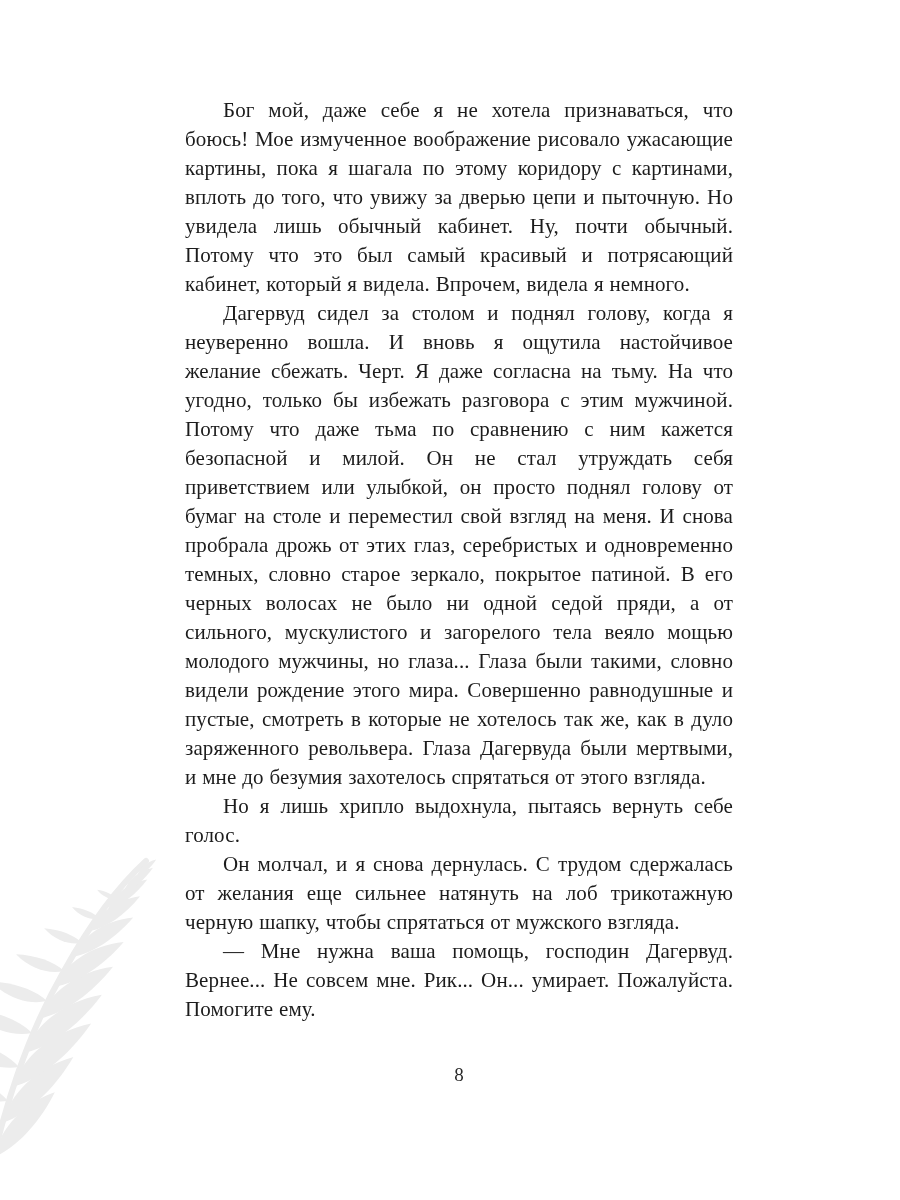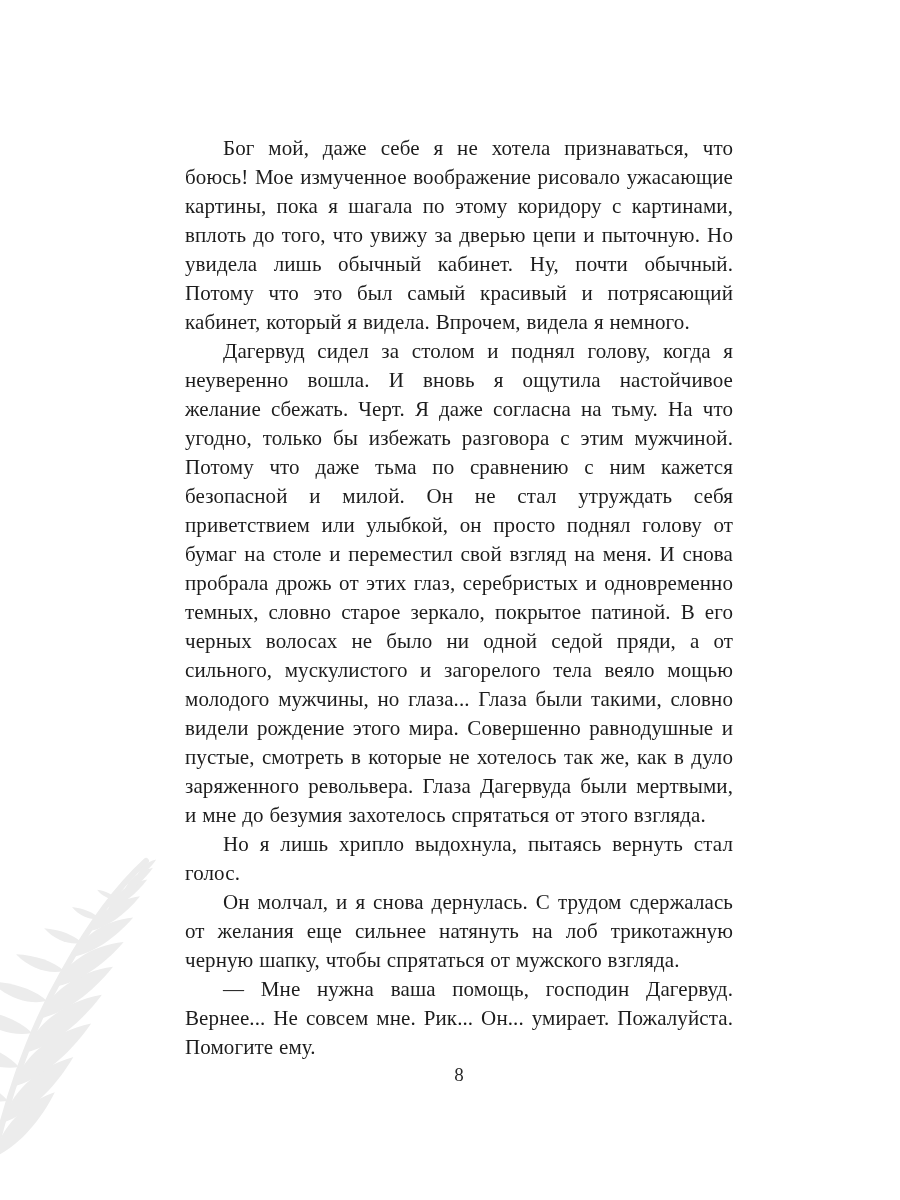--- a/index.html
+++ b/index.html
@@ -27,21 +27,20 @@
   .text-block {
     position: absolute;
     left: 185px;
     top: 96px;
     width: 548px;
     font-size: 21px;
     line-height: 29px;
     text-align: justify;
     text-justify: inter-word;
     letter-spacing: 0.1px;
-    margin-top: 38px;
   }
   .text-block p {
     margin: 0;
     padding: 0;
     text-indent: 38px;
     hyphens: auto;
     -webkit-hyphens: auto;
     word-spacing: 0.5px;
   }
   .page-number {
@@ -87,20 +86,20 @@
       <use href="#leaflet" transform="translate(92,206) rotate(-154) scale(0.6)"></use>
       <use href="#leaflet" transform="translate(110,178) rotate(-152) scale(0.48)"></use>
       <use href="#leaflet" transform="translate(128,154) rotate(-150) scale(0.36)"></use>
       <use href="#leaflet" transform="translate(145,134) rotate(-148) scale(0.26)"></use>
     </g>
   </svg>
 
   <div class="text-block">
     <p>Бог мой, даже себе я не хотела признаваться, что боюсь! Мое измученное воображение рисовало ужасающие картины, пока я шагала по этому коридору с картинами, вплоть до того, что увижу за дверью цепи и пыточную. Но увидела лишь обычный кабинет. Ну, почти обычный. Потому что это был самый красивый и потрясающий кабинет, который я видела. Впрочем, видела я немного.</p>
     <p>Дагервуд сидел за столом и поднял голову, когда я неуверенно вошла. И вновь я ощутила настойчивое желание сбежать. Черт. Я даже согласна на тьму. На что угодно, только бы избежать разговора с этим мужчиной. Потому что даже тьма по сравнению с ним кажется безопасной и милой. Он не стал утруждать себя приветствием или улыбкой, он просто поднял голову от бумаг на столе и переместил свой взгляд на меня. И снова пробрала дрожь от этих глаз, серебристых и одновременно темных, словно старое зеркало, покрытое патиной. В его черных волосах не было ни одной седой пряди, а от сильного, мускулистого и загорелого тела веяло мощью молодого мужчины, но глаза... Глаза были такими, словно видели рождение этого мира. Совершенно равнодушные и пустые, смотреть в которые не хотелось так же, как в дуло заряженного револьвера. Глаза Дагервуда были мертвыми, и мне до безумия захотелось спрятаться от этого взгляда.</p>
-    <p>Но я лишь хрипло выдохнула, пытаясь вернуть стал голос.</p>
+    <p>Но я лишь хрипло выдохнула, пытаясь вернуть себе голос.</p>
     <p>Он молчал, и я снова дернулась. С трудом сдержалась от желания еще сильнее натянуть на лоб трикотажную черную шапку, чтобы спрятаться от мужского взгляда.</p>
     <p>— Мне нужна ваша помощь, господин Дагервуд. Вернее... Не совсем мне. Рик... Он... умирает. Пожалуйста. Помогите ему.</p>
   </div>
 
   <div class="page-number">8</div>
 
 </div>
 
 </body></html>

